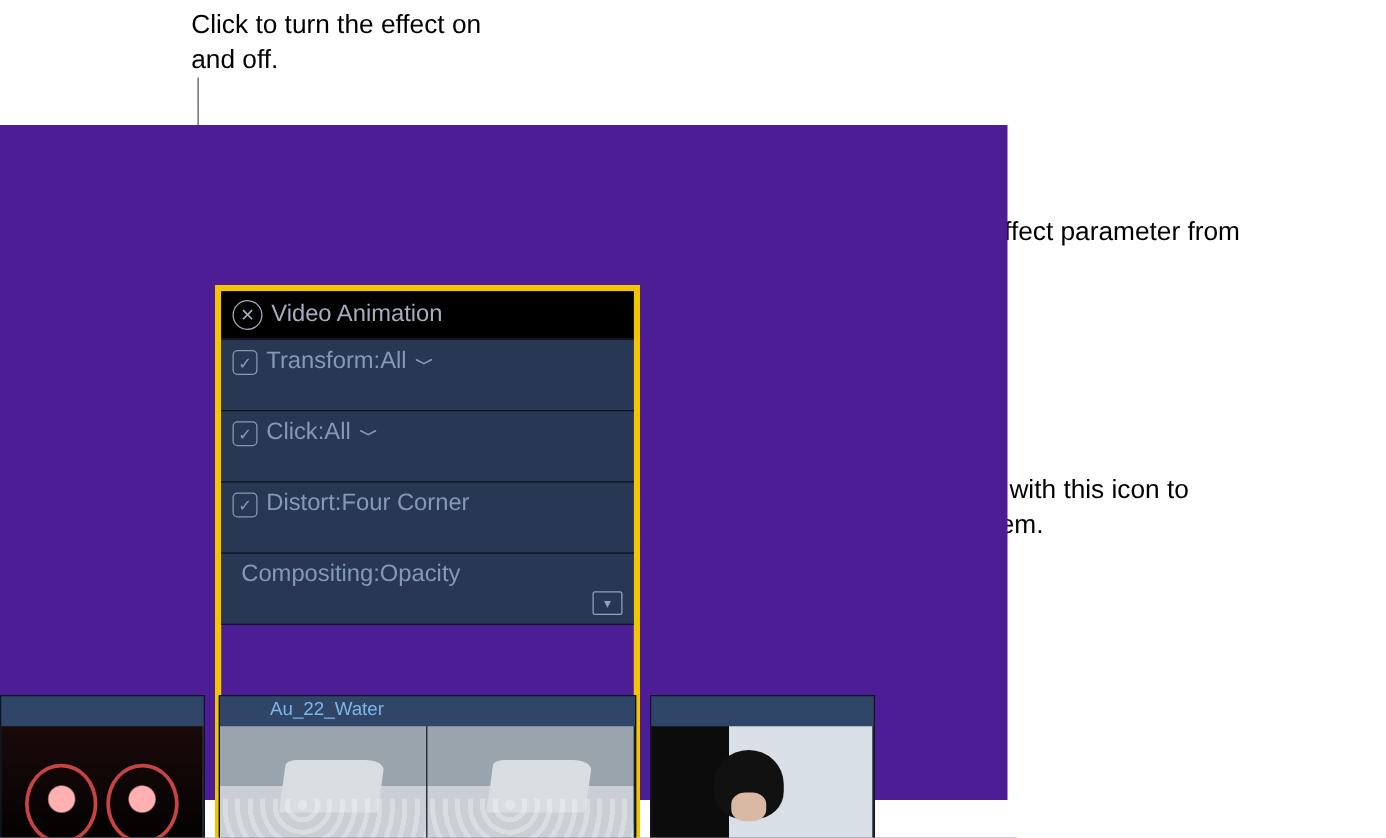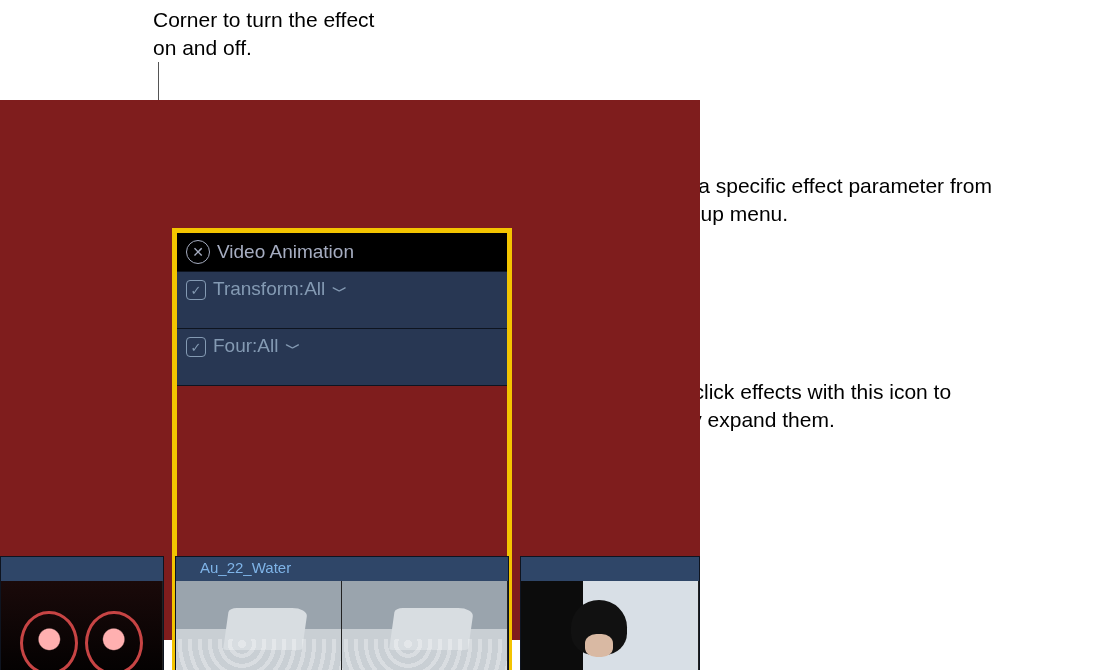--- a/index.html
+++ b/index.html
@@ -9,63 +9,63 @@
   .callout{position:absolute;font-size:21px;line-height:1.32;color:#000;}
   .callout.top{left:153px;top:6px;width:240px;}
   .callout.r1 {left:620px;top:172px;width:380px;}
   .callout.r2 {left:620px;top:378px;width:380px;}
 
   
   .lead{position:absolute;background:#555;}
   .lead.v{width:1px;} .lead.h{height:1px;}
 
   
-  .darkpanel{position:absolute;left:0;top:100px;width:700px;height:540px;background:#7f1d1d;}
+  .darkpanel{position:absolute;left:0;top:100px;width:806px;height:540px;background:#4c1d95;}
 
   
   .va{position:absolute;left:172px;top:128px;width:340px;height:466px;border:5px solid #f3c400;box-sizing:border-box;}
   .va-head{height:38px;background:#000;display:flex;align-items:center;gap:7px;padding:0 9px;color:#a6adc1;font-size:19px;}
   .close-circ{display:inline-flex;width:22px;height:22px;border:1.5px solid #a6adc1;border-radius:50%;align-items:center;justify-content:center;color:#a6adc1;font-size:14px;line-height:1;}
   .close-circ::before{content:"✕";}
 
   .fx-row{height:58px;border-top:1px solid #0e1420;border-bottom:1px solid #0e1420;background:#283753;color:#849ab3;font-size:19px;display:flex;align-items:flex-start;gap:7px;padding:6px 9px 0 9px;position:relative;box-sizing:border-box;text-align:center;}
   .fx-row + .fx-row{margin-top:-1px;}
   .fx-row.nocb{padding-left:16px;}
   .cb{display:inline-flex;width:18px;height:18px;border:1.5px solid #849ab3;border-radius:4px;align-items:center;justify-content:center;color:#849ab3;font-size:13px;margin-top:2px;}
   .cb::before{content:"✓";}
   .chev{display:inline-block;color:#849ab3;font-size:15px;margin-top:4px;}
   .chev::before{content:"﹀";font-weight:bold;}
   .expand{position:absolute;right:9px;bottom:7px;width:22px;height:17px;border:1.5px solid #8fa3ba;border-radius:2px;display:flex;align-items:center;justify-content:center;color:#8fa3ba;}
   .expand::before{content:"▾";font-size:11px;}
 
   
   .strip{position:absolute;left:0;top:456px;right:0;height:132px;}
   .clip{position:absolute;top:0;bottom:0;background:#2f4668;border:1px solid #0e1420;box-sizing:border-box;}
-  .clip .label{display:block;height:22px;padding:2px 24px;color:#7fb4e8;font-size:15px;white-space:nowrap;overflow:hidden;}
+  .clip .label{display:block;height:22px;padding:2px 24px;color:#7fb4e8;font-size:15px;white-space:nowrap;overflow:hidden;margin-left:16px;}
   .clip .thumbs{position:absolute;left:0;right:0;top:24px;bottom:0;display:flex;}
   .thumb{flex:1;background:#777;border-right:1px solid #222;position:relative;overflow:hidden;}
   
   .dash{background:radial-gradient(circle at 30% 55%,#ffb0b0 0 8%,transparent 9%),radial-gradient(circle at 70% 55%,#ffb0b0 0 8%,transparent 9%),linear-gradient(#1a0a0a,#000);}
   .dash::after{content:"";position:absolute;left:12%;top:28%;width:32%;height:55%;border:3px solid #c74444;border-radius:50%;}
   .dash::before{content:"";position:absolute;right:12%;top:28%;width:32%;height:55%;border:3px solid #c74444;border-radius:50%;}
   
   .water{background:linear-gradient(#9aa4ad 0 45%,#c9cfd4 45% 100%);}
   .water::before{content:"";position:absolute;left:30%;top:25%;width:48%;height:40%;background:#d8dde1;border-radius:10% 20% 4% 4%;transform:skewX(-8deg);}
   .water::after{content:"";position:absolute;left:0;bottom:0;width:100%;height:45%;background:repeating-radial-gradient(circle at 40% 10%,rgba(255,255,255,.6) 0 4px,transparent 4px 10px);opacity:.5;}
   
   .driver{background:linear-gradient(90deg,#0c0c0c 0 35%,#d8dfe6 35% 100%);}
   .driver::before{content:"";position:absolute;left:28%;top:18%;width:32%;height:52%;background:#111;border-radius:50% 50% 40% 40%;}
   .driver::after{content:"";position:absolute;left:36%;top:50%;width:16%;height:22%;background:#d9b9a3;border-radius:40%;}
 
 </style>
 </head>
 <body>
 <div class="stage">
 
-  <div class="callout top">Corner to turn the effect on and off.</div>
+  <div class="callout top">Click to turn the effect on and off.</div>
   <div class="callout r1">Choose a specific effect parameter from this pop-up menu.</div>
   <div class="callout r2">Double-click effects with this icon to vertically expand them.</div>
 
   <div class="lead v" style="left:158px;top:62px;height:122px;"></div>
   <div class="lead h" style="left:158px;top:184px;width:30px;"></div>
 
   <div class="lead h" style="left:381px;top:186px;width:228px;"></div>
   <div class="lead h" style="left:495px;top:401px;width:114px;"></div>
 
   <div class="darkpanel">
@@ -77,25 +77,33 @@
       </div>
 
       <div class="fx-row">
         <span class="cb"></span>
         <span>Transform:All</span>
         <span class="chev"></span>
       </div>
 
       <div class="fx-row">
         <span class="cb"></span>
-        <span>Four:All</span>
+        <span>Click:All</span>
         <span class="chev"></span>
       </div>
 
+      <div class="fx-row">
+        <span class="cb"></span>
+        <span>Distort:Four Corner</span>
+      </div>
 
+      <div class="fx-row nocb">
+        <span>Compositing:Opacity</span>
+        <span class="expand"></span>
+      </div>
 
     </div>
 
     <div class="strip">
       <div class="clip" style="left:0;width:164px;">
         <span class="label"></span>
         <div class="thumbs">
             <div class="thumb dash"></div>
           </div>
       </div>

